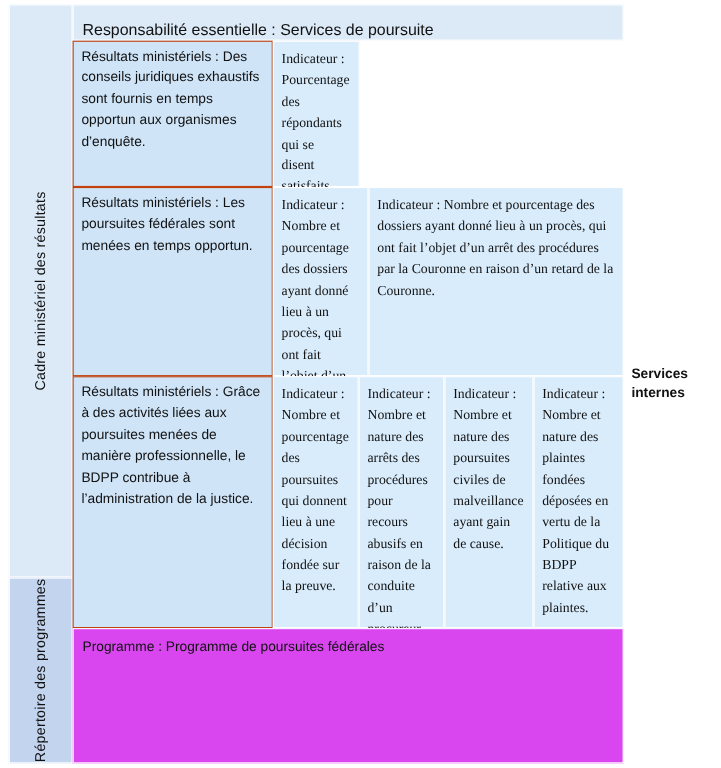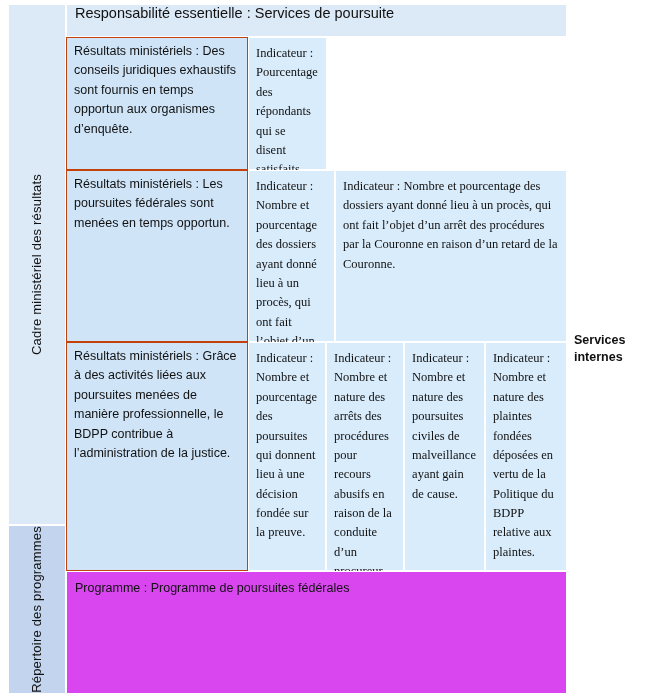--- a/index.html
+++ b/index.html
@@ -65,21 +65,21 @@
     display: flex;
     flex-direction: column;
     min-width: 0;
   }
   .core-resp {
     box-sizing: border-box;
     background: #dce9f7;
     border: 1px solid #ffffff;
     height: 33px;
     display: flex;
-    align-items: flex-start;
+    align-items: flex-end;
     padding: 0 8px;
     font-size: 14.5px;
     color: #111;
   }
   .body-rows {
     flex: 0 0 534px;
     display: flex;
     flex-direction: column;
   }
   .row {

